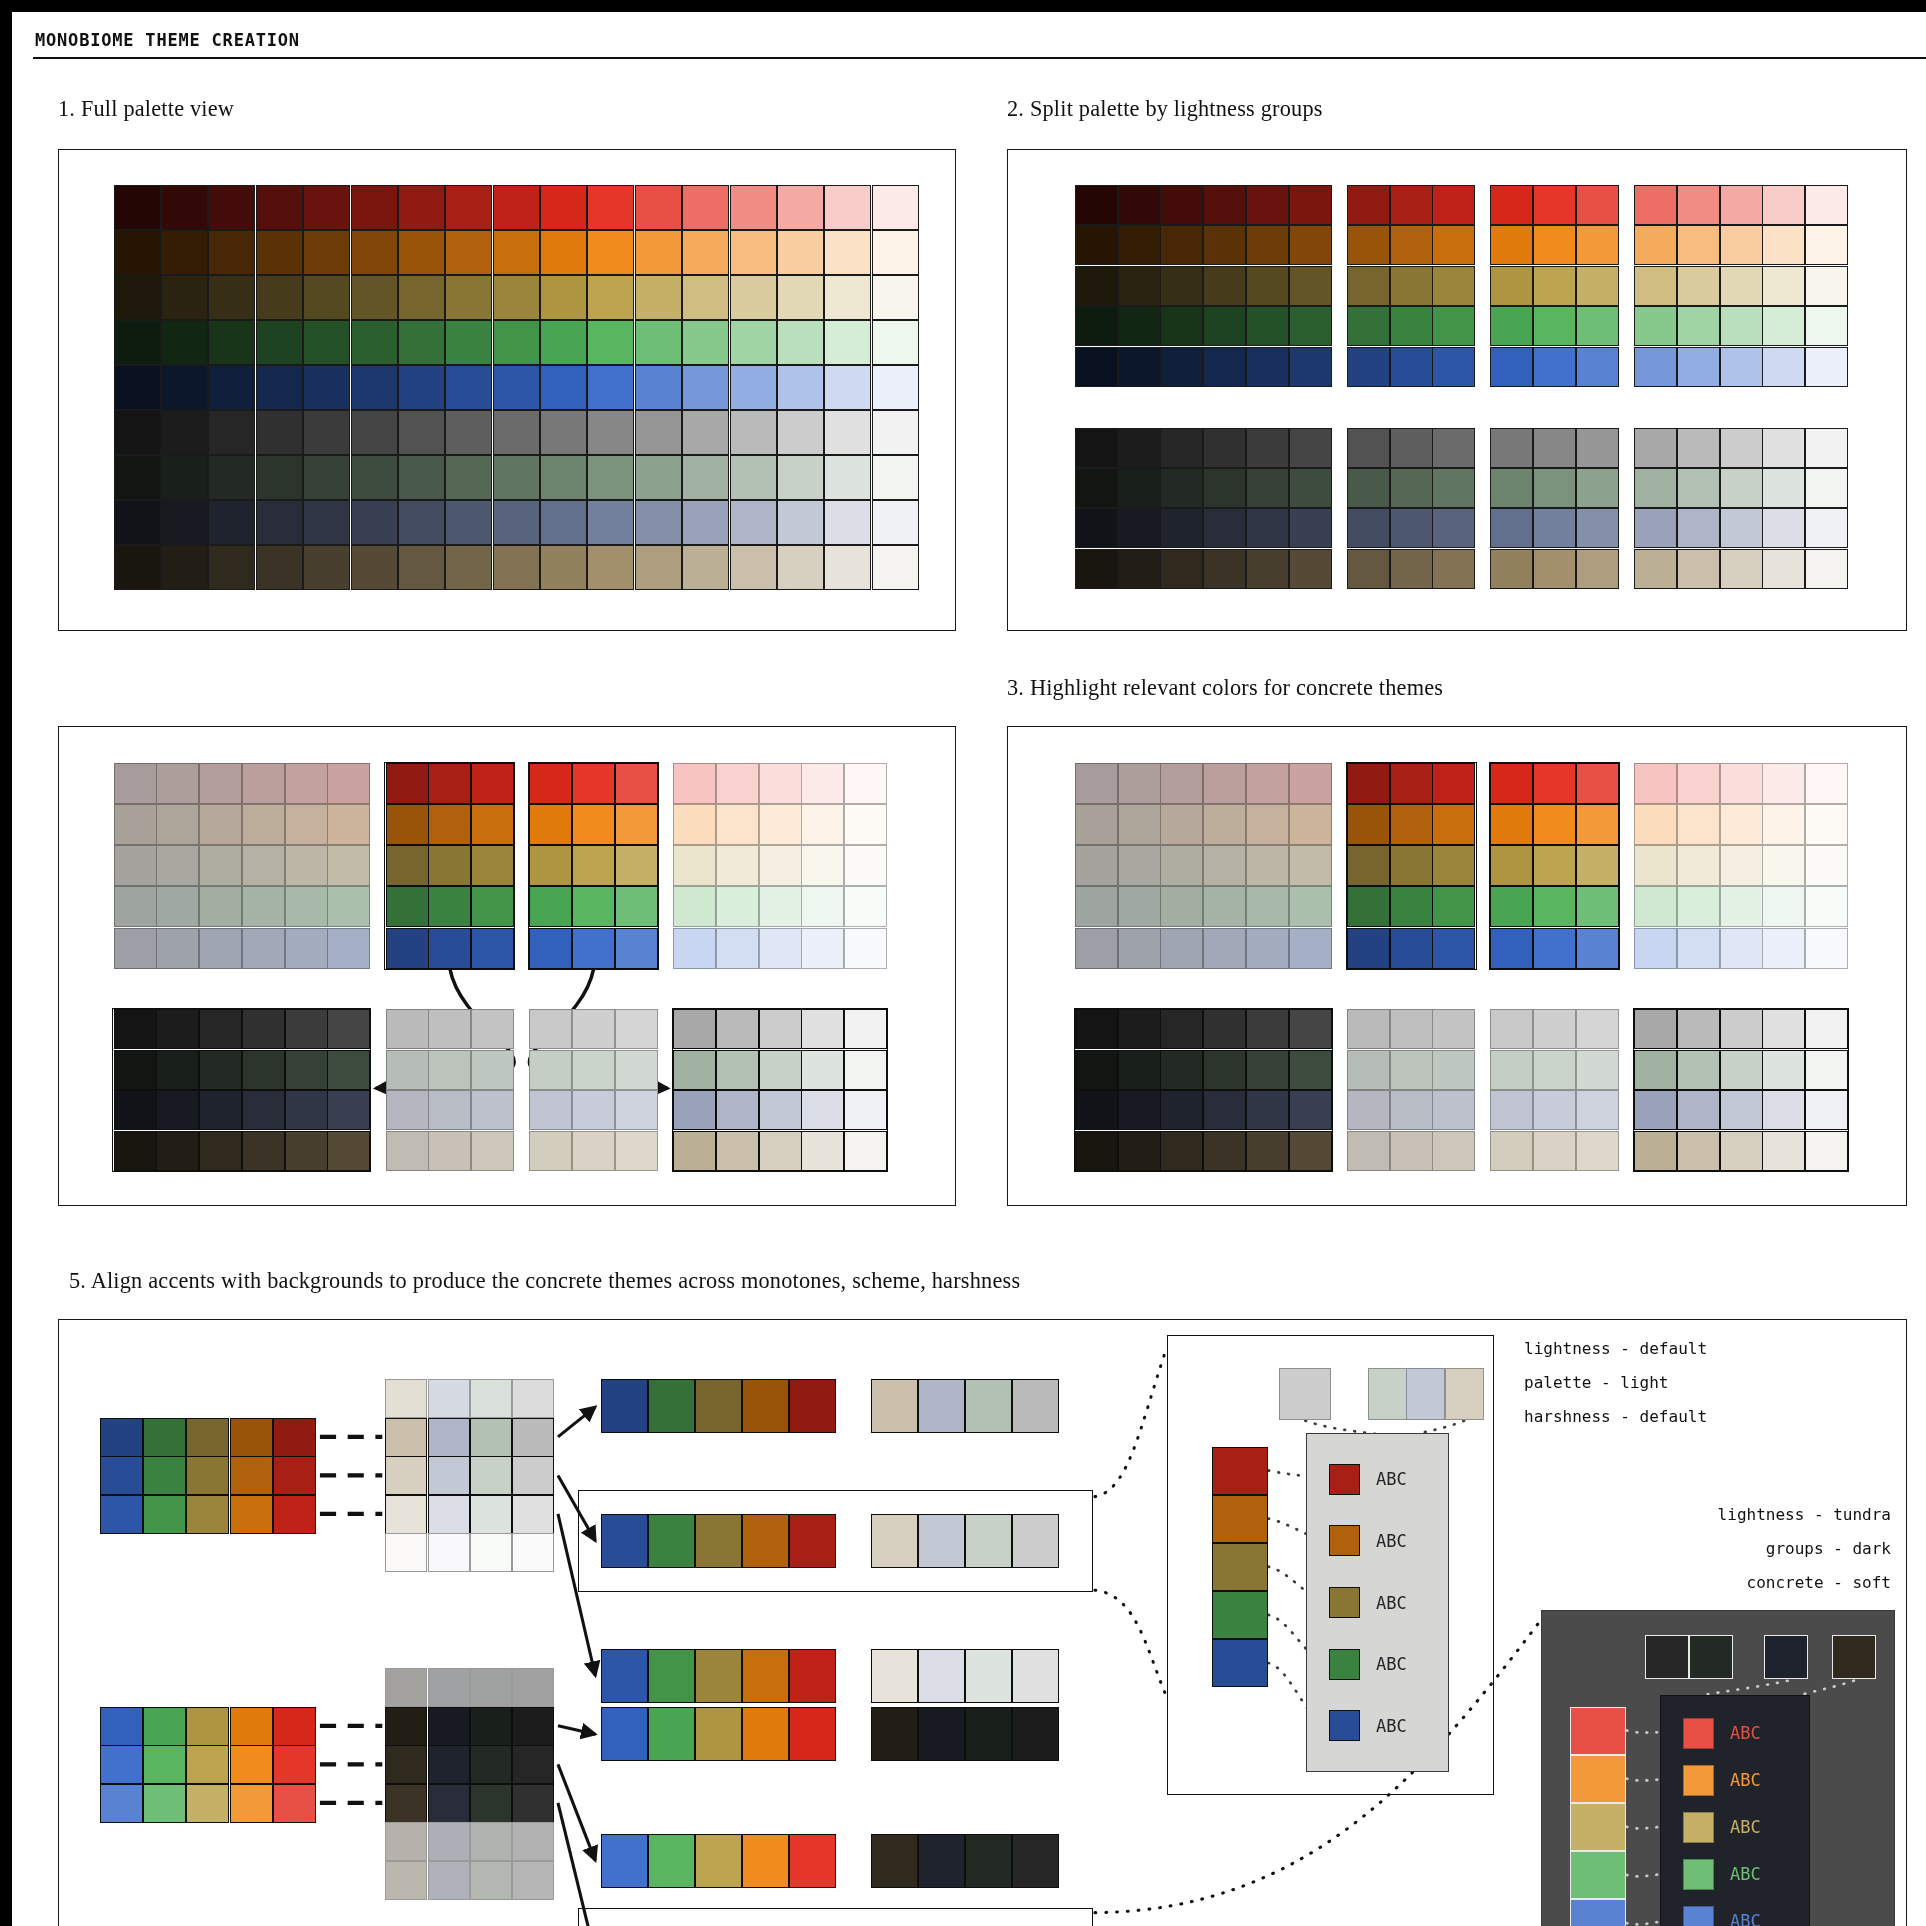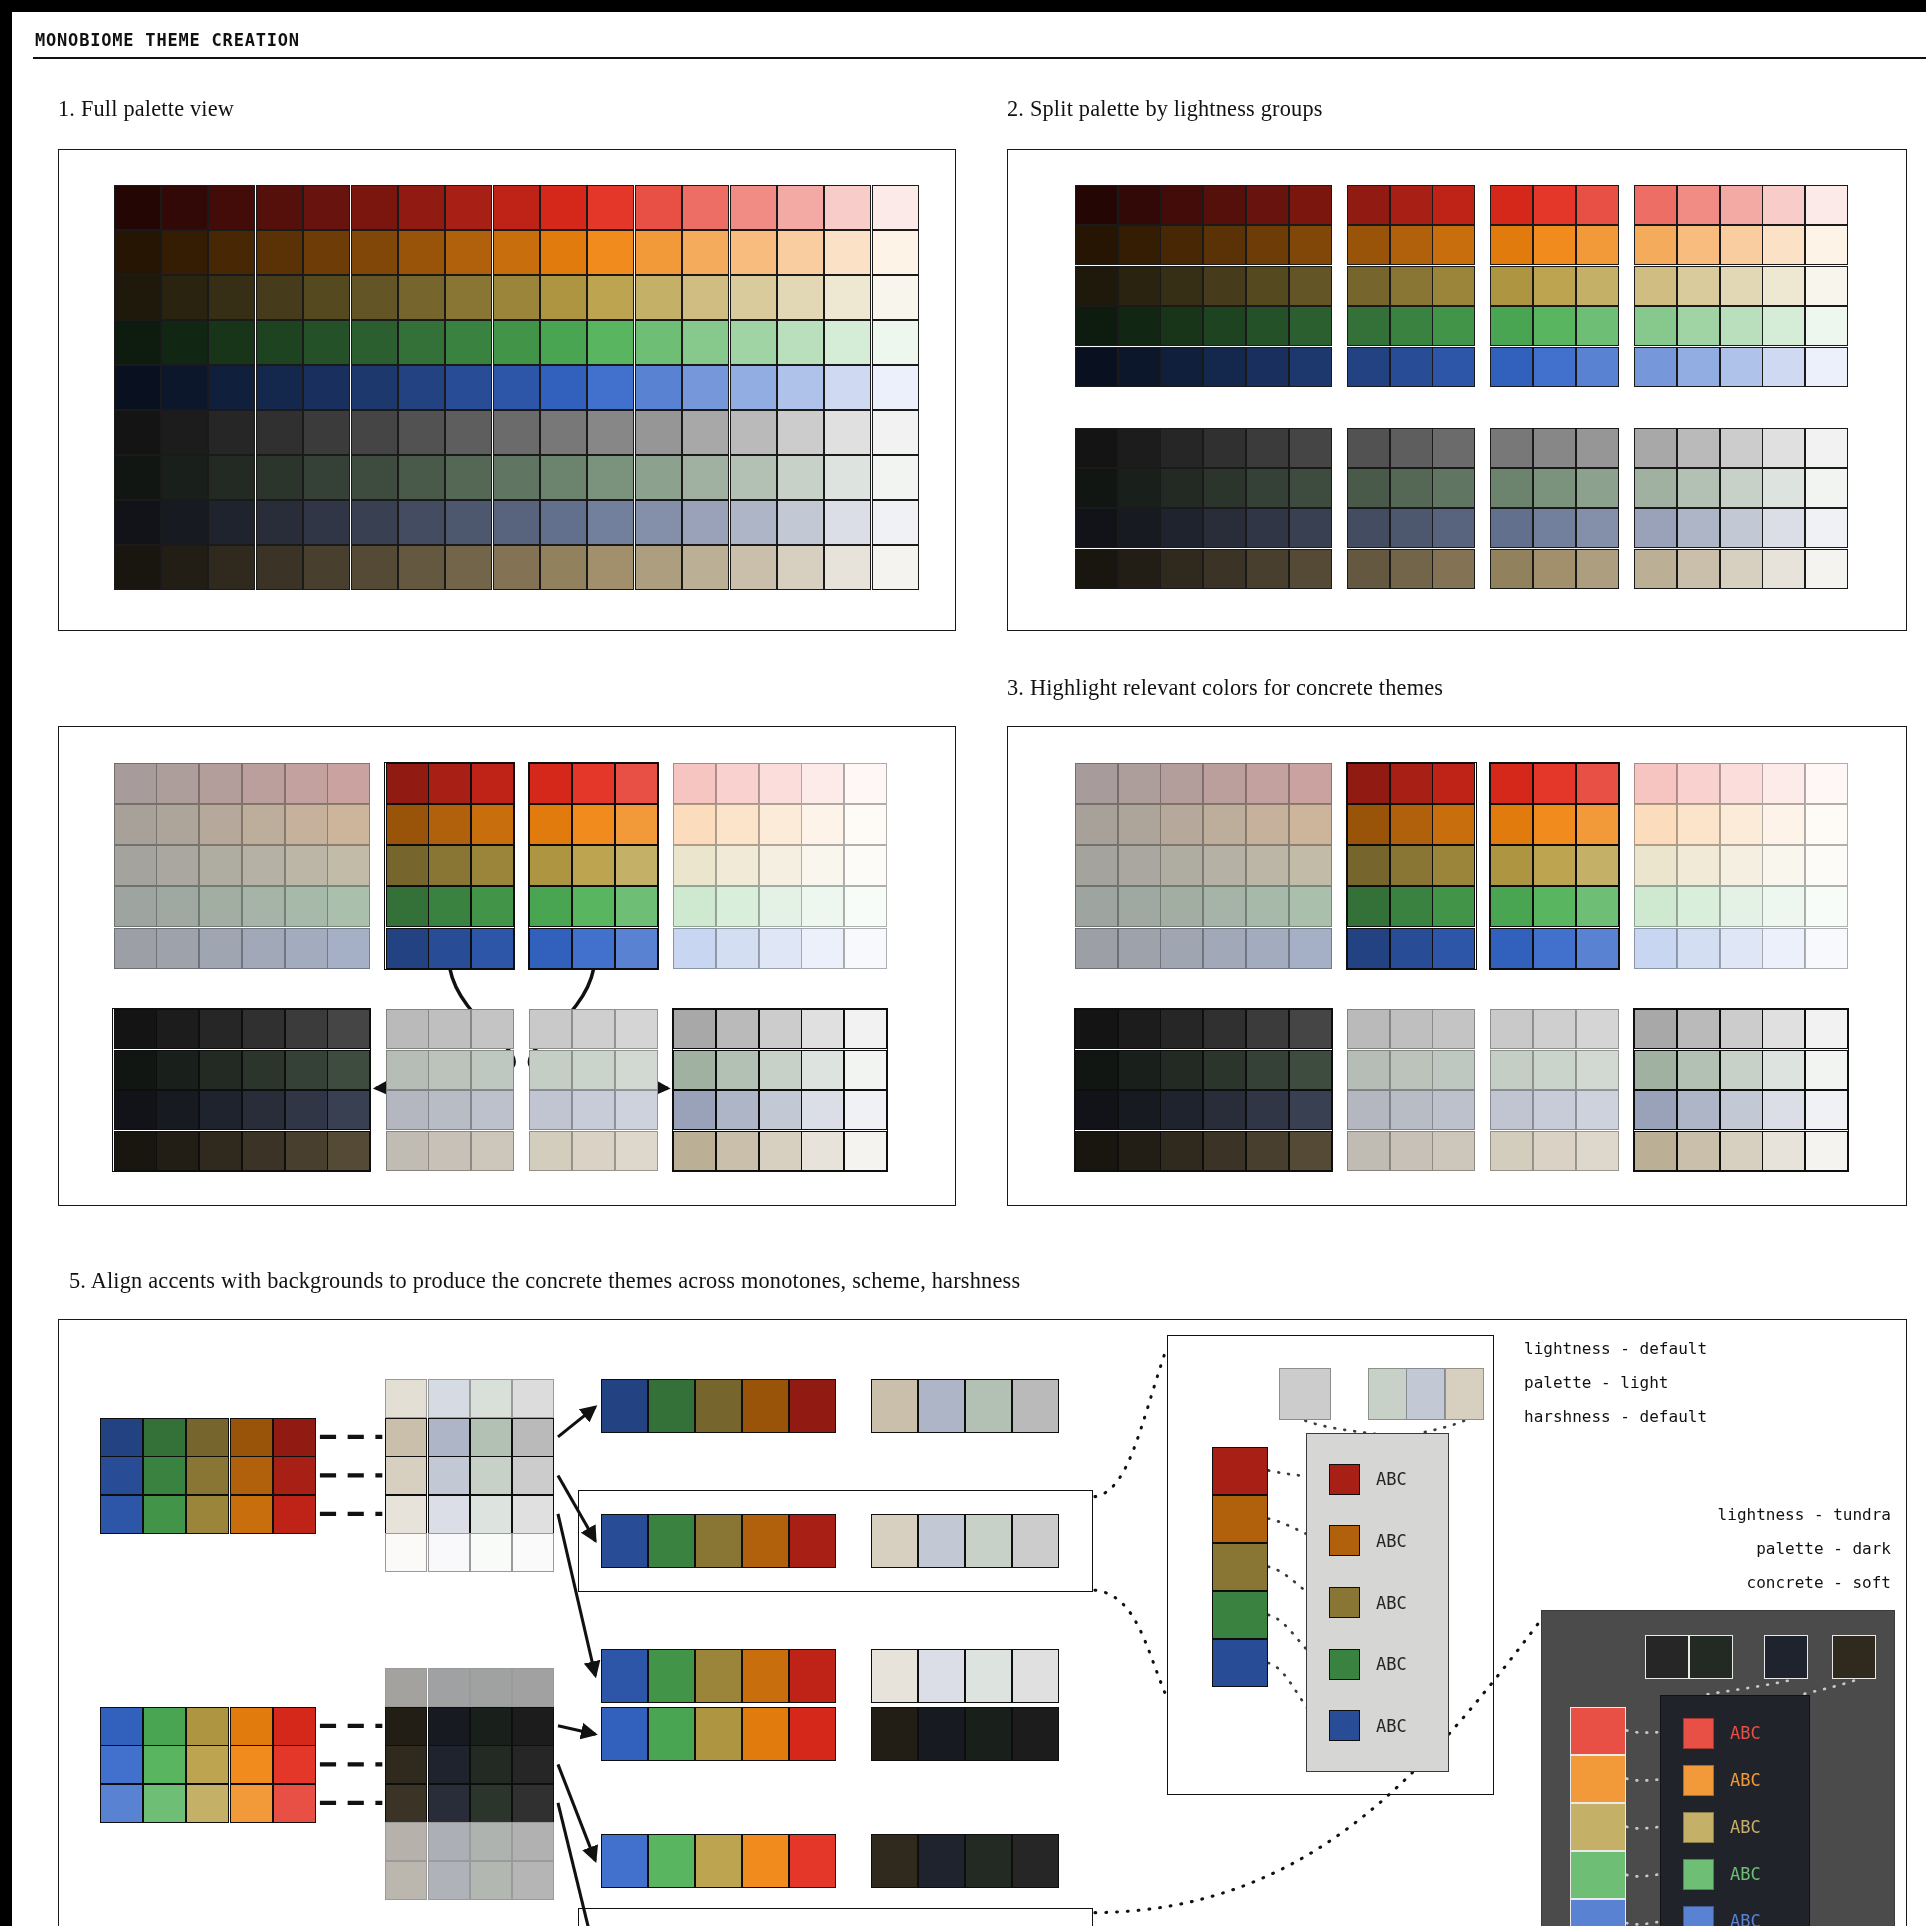--- a/index.html
+++ b/index.html
@@ -46,21 +46,21 @@
     <div class="abs" id="detail-light" style="left:1167px;top:1335px;width:327px;height:460px;border:1.2px solid #111;background:#fff;"></div>
     <div class="abs mlabel" style="left:1524px;top:1332px;">
       <div>lightness - default</div>
       <div>palette - light</div>
       <div>harshness - default</div>
     </div>
 
     <div class="abs" id="detail-dark" style="left:1541px;top:1610px;width:354px;height:366px;background:#4b4b4b;border:0.8px solid #3a3a3a;"></div>
     <div class="abs mlabel" style="left:1552px;top:1498px;width:339px;text-align:right;">
       <div>lightness - tundra</div>
-      <div>palette - dark</div>
+      <div>groups - dark</div>
       <div>concrete - soft</div>
     </div>
 
     <svg id="ovl" width="1965" height="2034" viewBox="0 0 5100 5280">
       <defs>
         <marker id="ah" viewBox="0 0 10 10" refX="8.5" refY="5" markerWidth="5.5" markerHeight="5.5" orient="auto-start-reverse">
           <path d="M0,0 L10,5 L0,10 z" fill="#111"></path>
         </marker>
       </defs>
       <g id="ovl-g">

